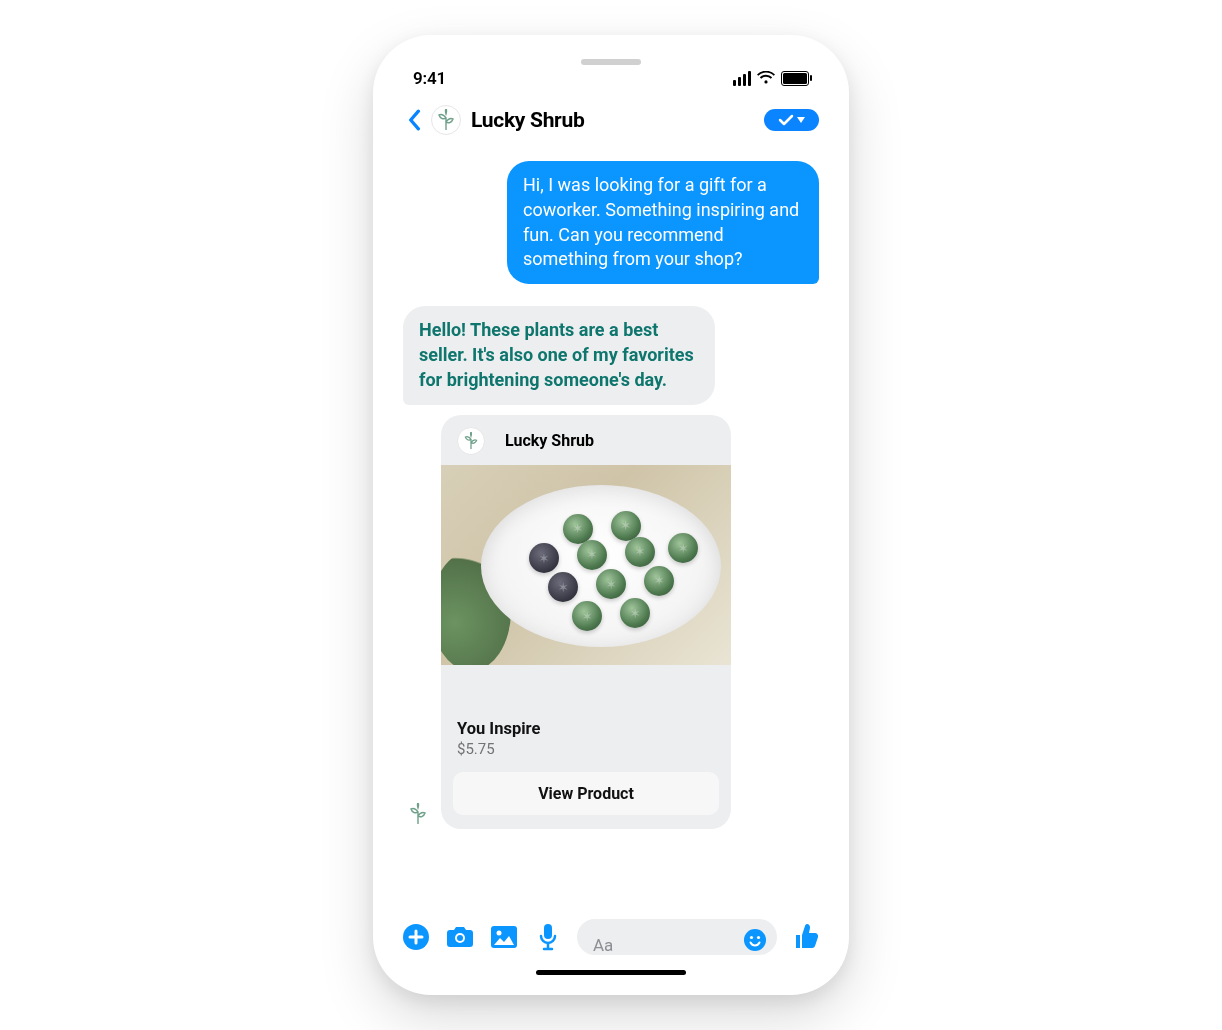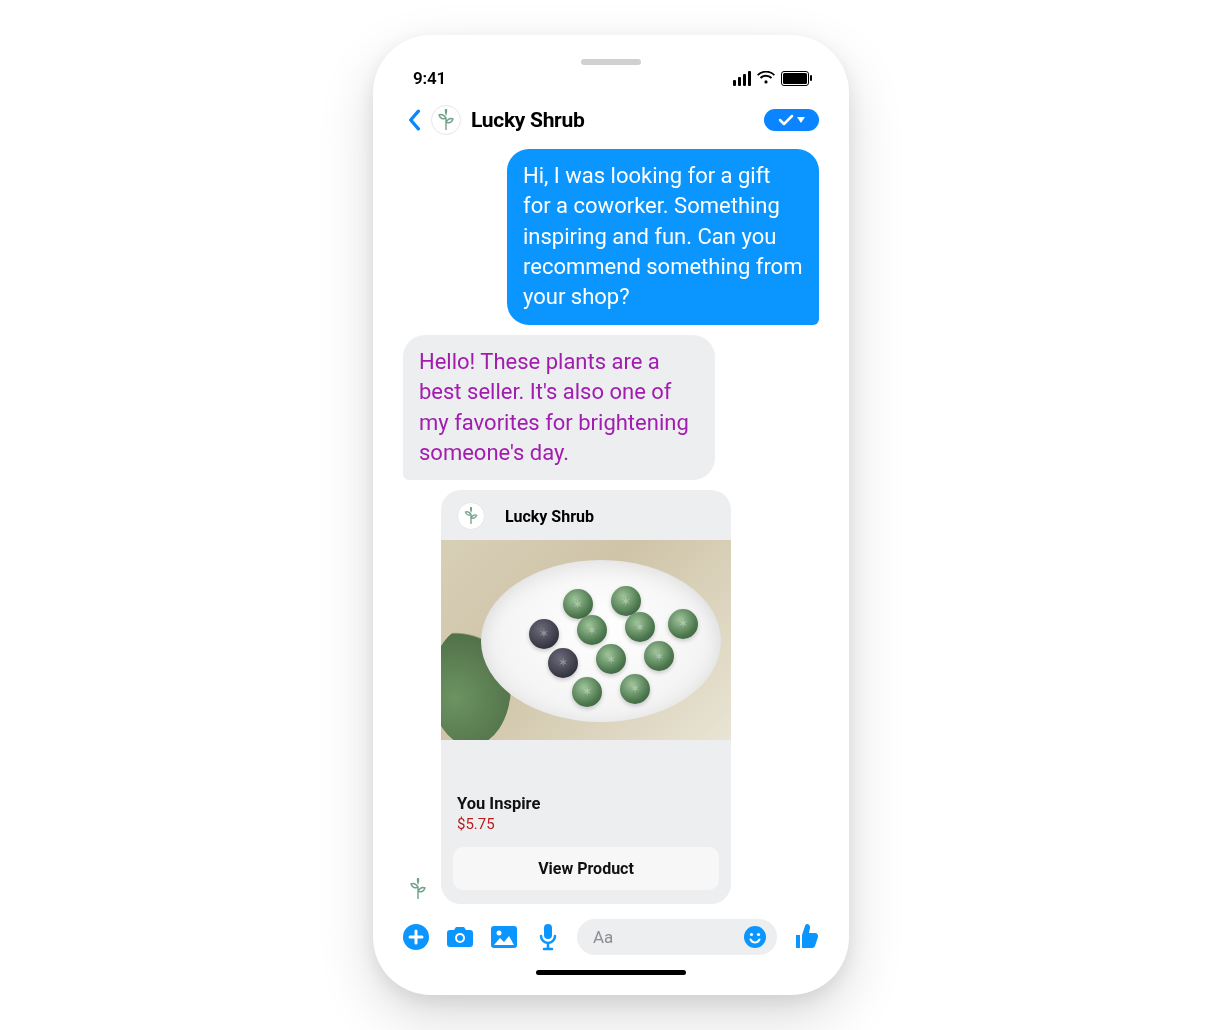--- a/index.html
+++ b/index.html
@@ -23,26 +23,26 @@
 
   .chat-header{display:flex;align-items:center;padding:10px 18px 8px 14px;}
   .back-btn{color:#0a84ff;width:30px;display:flex;align-items:center;justify-content:center;}
   .avatar{width:32px;height:32px;border-radius:50%;background:#fff;border:1px solid #e6e6e6;display:flex;align-items:center;justify-content:center;margin:0 10px 0 2px;flex-shrink:0;}
   .avatar.big{width:28px;height:28px;}
   .chat-title{font-weight:700;font-size:21px;flex:1;letter-spacing:-0.3px;}
   .verify-pill{background:#0a84ff;border-radius:16px;padding:5px 14px;display:flex;align-items:center;gap:3px;}
 
   .thread{padding:6px 18px 0 18px;overflow:hidden;}
   .timestamp{text-align:center;color:#8e8e93;font-size:13px;margin:18px 0 24px 0;letter-spacing:0.2px;}
-  .bubble{max-width:280px;padding:12px 16px;border-radius:22px;font-size:22px;line-height:1.38;}
+  .bubble{max-width:280px;padding:12px 16px;border-radius:22px;font-size:18px;line-height:1.38;margin-top:12px;}
   .row{display:flex;margin-bottom:10px;}
   .row.me{justify-content:flex-end;}
   .row.me .bubble{background:#0a95ff;color:#fff;border-bottom-right-radius:6px;}
   .row.them{justify-content:flex-start;}
-  .row.them .bubble{background:#eceef0;color:#a21caf;border-bottom-left-radius:6px;}
+  .row.them .bubble{background:#eceef0;color:#0f766e;border-bottom-left-radius:6px;font-weight:bold;}
 
   .card-row{display:flex;align-items:flex-end;gap:8px;margin-top:8px;}
   .mini-avatar{width:30px;height:30px;border-radius:50%;background:#fff;display:flex;align-items:center;justify-content:center;flex-shrink:0;}
   .product-card{background:#eceef0;border-radius:20px;width:290px;overflow:hidden;}
   .card-head{display:flex;align-items:center;gap:10px;padding:12px 14px 10px 14px;}
   .card-head .name{font-weight:700;font-size:16px;}
   .product-image{width:100%;height:200px;background:linear-gradient(135deg,#d8cfb8 0%,#cfc4a8 40%,#e9e4d4 100%);position:relative;overflow:hidden;}
   .tray{position:absolute;left:40px;top:20px;right:10px;bottom:18px;background:radial-gradient(ellipse at 50% 44%,#ffffff 0%,#f5f5f5 58%,#e4e4e4 90%);border-radius:50%;box-shadow:inset 0 6px 18px rgba(0,0,0,0.08);}
   .plant{position:absolute;width:30px;height:30px;border-radius:50%;background:radial-gradient(circle at 40% 35%,#9fc49a 0%,#4f7a50 60%,#2e4f31 100%);box-shadow:0 2px 4px rgba(0,0,0,0.2);}
   .plant.dark{background:radial-gradient(circle at 40% 35%,#6b6b7a 0%,#3d3d4a 60%,#1e1e28 100%);}
@@ -54,26 +54,26 @@
   .p5{left:60%;top:32%;}
   .p6{left:78%;top:30%;}
   .p7{left:28%;top:54%;}
   .p8{left:48%;top:52%;}
   .p9{left:68%;top:50%;}
   .p10{left:38%;top:72%;}
   .p11{left:58%;top:70%;}
   .leaf-side{position:absolute;left:-10px;bottom:-6px;width:80px;height:120px;background:radial-gradient(circle at 30% 60%,#5a8a54 0%,#3c6238 70%,transparent 72%);opacity:0.85;border-radius:50%;}
   .card-meta{padding:12px 16px 6px 16px;margin-top:42px;}
   .prod-title{font-weight:700;font-size:16.5px;color:#111;}
-  .prod-price{color:#b91c1c;font-size:15px;margin-top:2px;}
+  .prod-price{color:#737373;font-size:15px;margin-top:2px;}
   .view-btn{margin:8px 12px 14px 12px;background:#f7f7f8;border-radius:10px;text-align:center;padding:12px 0;font-weight:700;font-size:16px;color:#111;}
 
   .composer{position:absolute;left:0;right:0;bottom:28px;padding:10px 16px 0 16px;display:flex;align-items:center;gap:14px;}
   .ci{color:#0a95ff;display:flex;align-items:center;justify-content:center;width:30px;height:30px;}
-  .input-pill{flex:1;background:#eceef0;border-radius:20px;height:36px;display:flex;align-items:center;padding:0 10px 0 16px;min-width:0;}
+  .input-pill{flex:1;background:#eceef0;border-radius:20px;height:36px;display:flex;align-items:flex-end;padding:0 10px 0 16px;min-width:0;}
   .input-pill .ph{color:#8e8e93;font-size:17px;flex:1;}
   .home-indicator{position:absolute;bottom:8px;left:50%;transform:translateX(-50%);width:150px;height:5px;background:#000;border-radius:3px;}
 
   svg{display:block;}
 </style>
 </head>
 <body>
 
 <div class="stage">
   <div class="phone">

